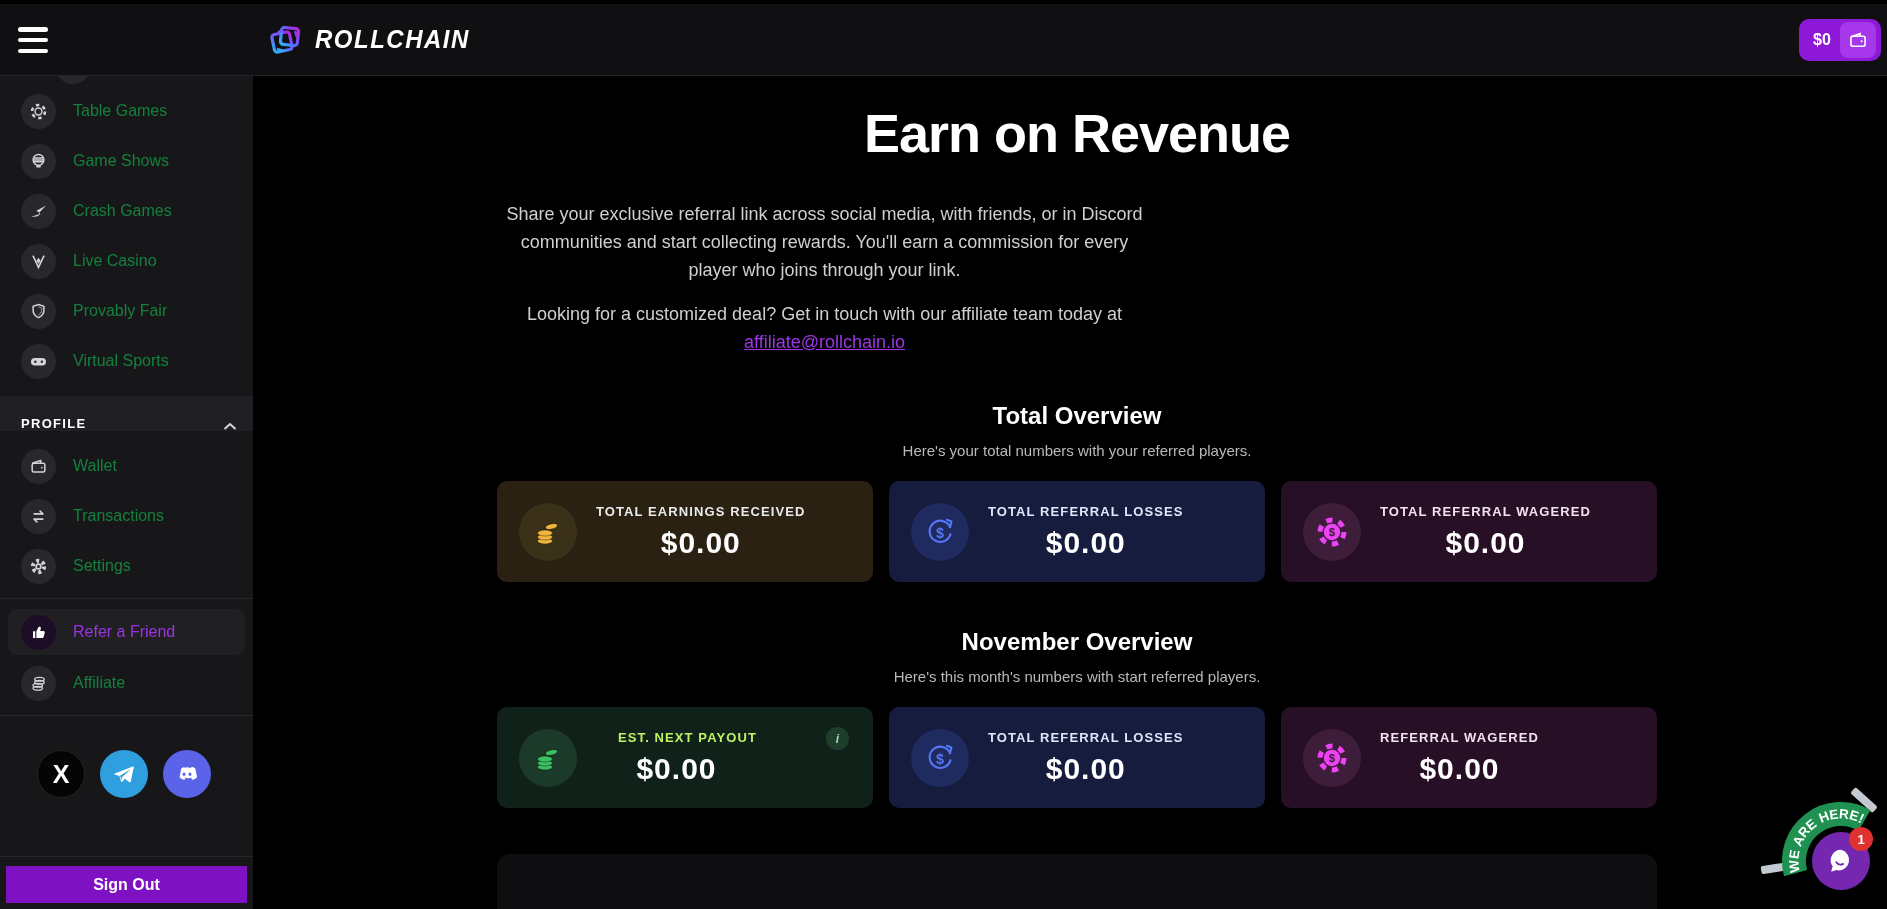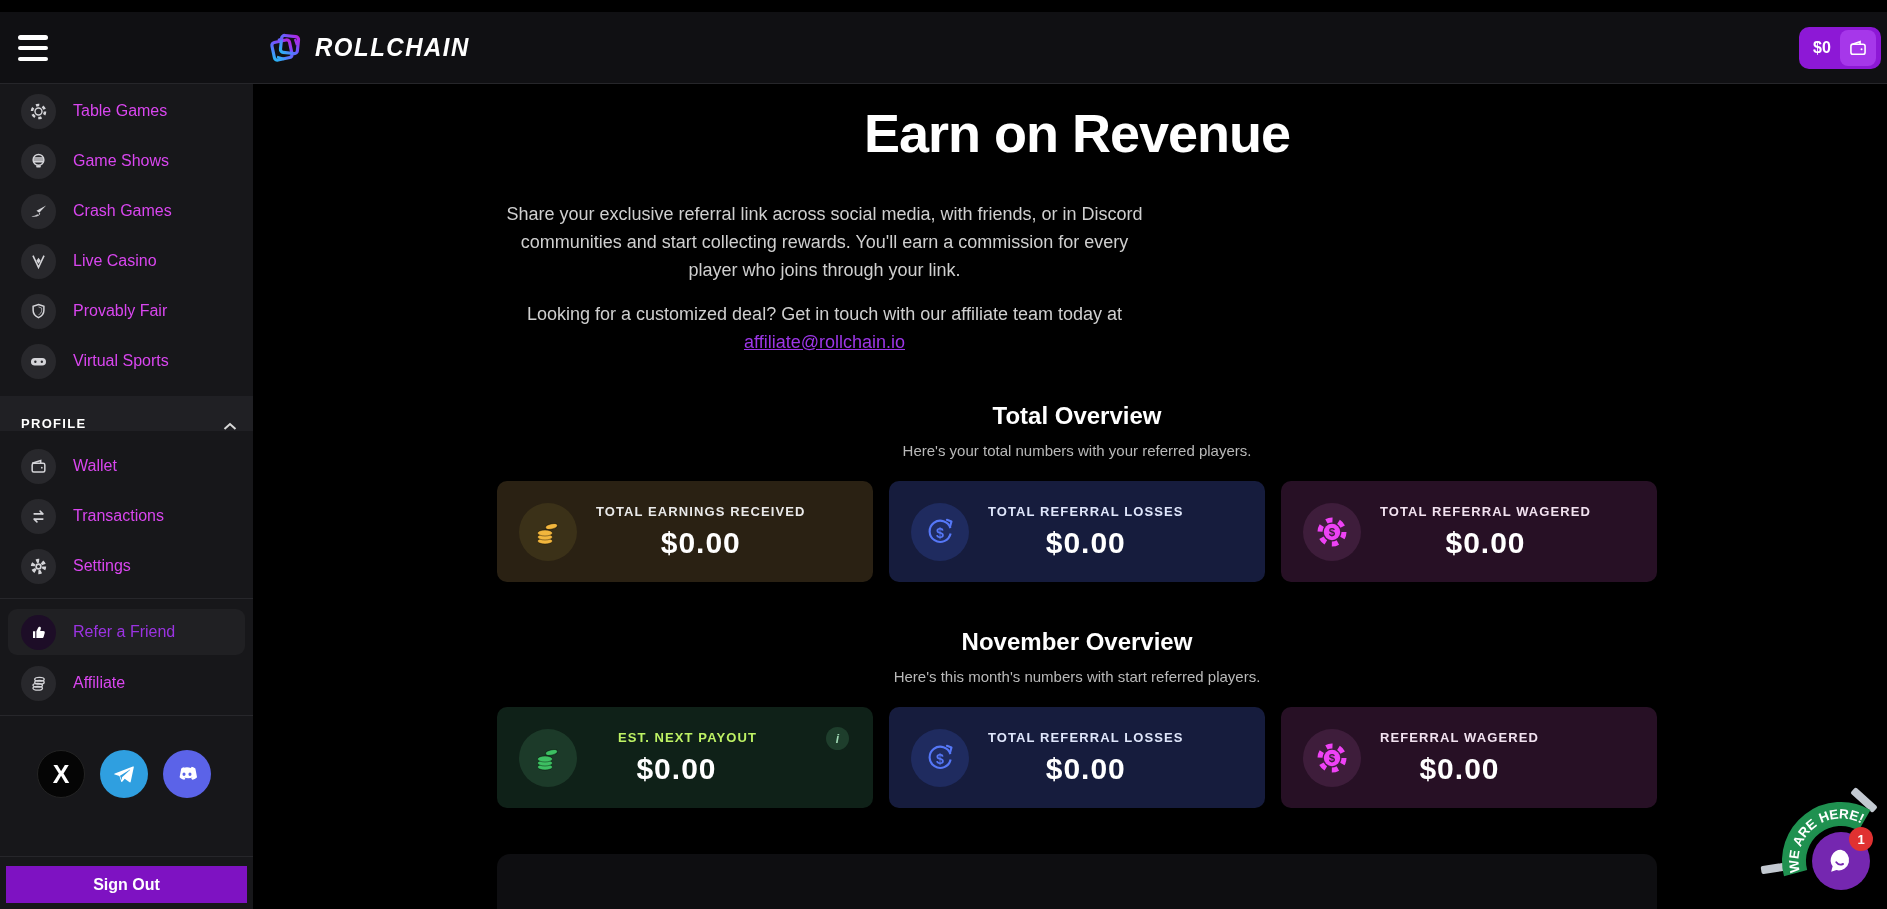--- a/index.html
+++ b/index.html
@@ -1,20 +1,20 @@
 <!DOCTYPE html>
 <html><head>
 <meta charset="utf-8">
 <style>
   * { margin:0; padding:0; box-sizing:border-box; }
   html,body { width:1887px; height:909px; overflow:hidden; background:#000;
     font-family:"Liberation Sans", sans-serif; color:#fff; }
 
   
-  .topbar { position:absolute; top:12px; left:0; width:1887px; height:72px;
+  .topbar { position:absolute; top:4px; left:0; width:1887px; height:72px;
     background:#101013; border-bottom:1px solid #26262a; z-index:30; }
   .hamburger { position:absolute; left:18px; top:23px; width:30px; height:26px;
     display:flex; flex-direction:column; justify-content:space-between; cursor:pointer; }
   .hamburger span { display:block; height:4.5px; border-radius:3px; background:#fff; }
   .brand { position:absolute; left:268px; top:0; height:72px; display:flex; align-items:center; gap:11px; cursor:pointer; }
   .brand-text { font-size:24px; font-weight:bold; font-style:italic; letter-spacing:1.5px;
     transform:scaleY(1.05); color:#fff; }
   .balance-btn { position:absolute; right:6px; top:15px; height:42px; min-width:82px;
     background:#8d18d6; border-radius:10px; display:flex; align-items:center; gap:9px;
     padding:3px 3px 3px 14px; cursor:pointer; border:none; }
@@ -25,21 +25,21 @@
   
   .sidebar { position:absolute; top:72px; left:0; width:253px; height:837px;
     background:#17171a; display:flex; flex-direction:column; overflow:hidden; z-index:20; }
   .nav-sliver { position:relative; height:14px; }
   .nav-sliver .cut-circle { position:absolute; left:55px; top:-24px; width:36px; height:36px;
     border-radius:50%; background:#28282c; }
   .nav-item { height:50px; display:flex; align-items:center; padding-left:21px; gap:17px;
     cursor:pointer; }
   .nav-icon { width:35px; height:35px; border-radius:50%; background:#28282c; color:#d4d4d8;
     display:flex; align-items:center; justify-content:center; flex:0 0 auto; }
-  .nav-label { font-size:16px; color:#d946ef; }
+  .nav-label { font-size:16px; color:#15803d; }
   .section-head { height:35px; background:#202024; display:flex; align-items:flex-end;
     justify-content:space-between; padding:0 16px 0 21px; margin-top:10px; cursor:pointer; }
   .section-head-label { font-size:13px; font-weight:bold; letter-spacing:1.3px; color:#fff; }
   .profile-list { padding-top:10px; }
   .divider { height:1px; background:#27272b; margin:7px 0; }
   .active-item { height:46px; margin:3px 8px; background:#202023; border-radius:9px;
     display:flex; align-items:center; padding-left:13px; gap:17px; cursor:pointer; }
   .active-item .nav-icon { background:#1d0d27; color:#fff; }
   .active-item .nav-label { color:#9b33e2; }
   .social-row { display:flex; gap:15px; padding-left:37px; margin-top:27px; }

